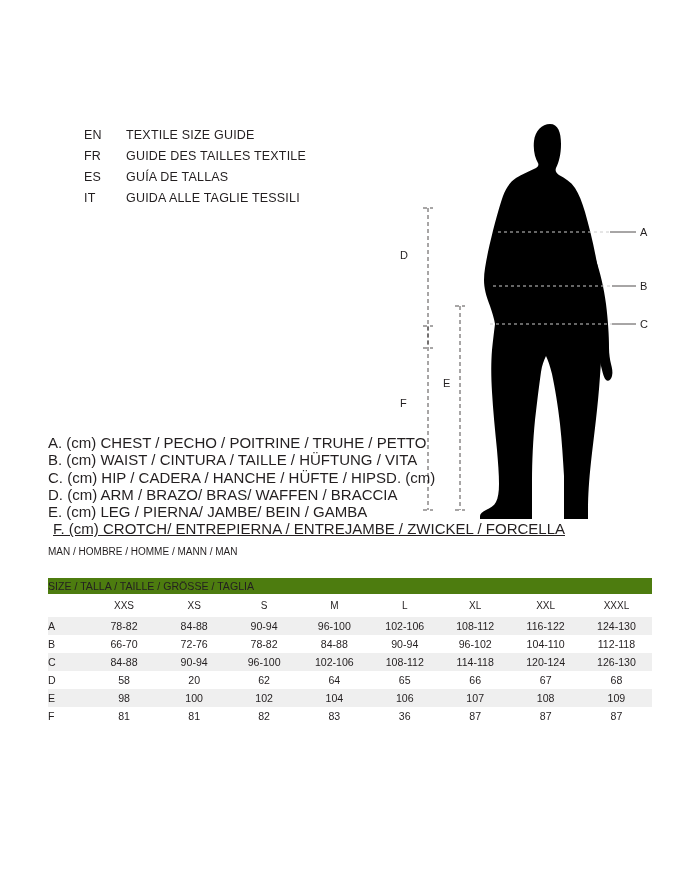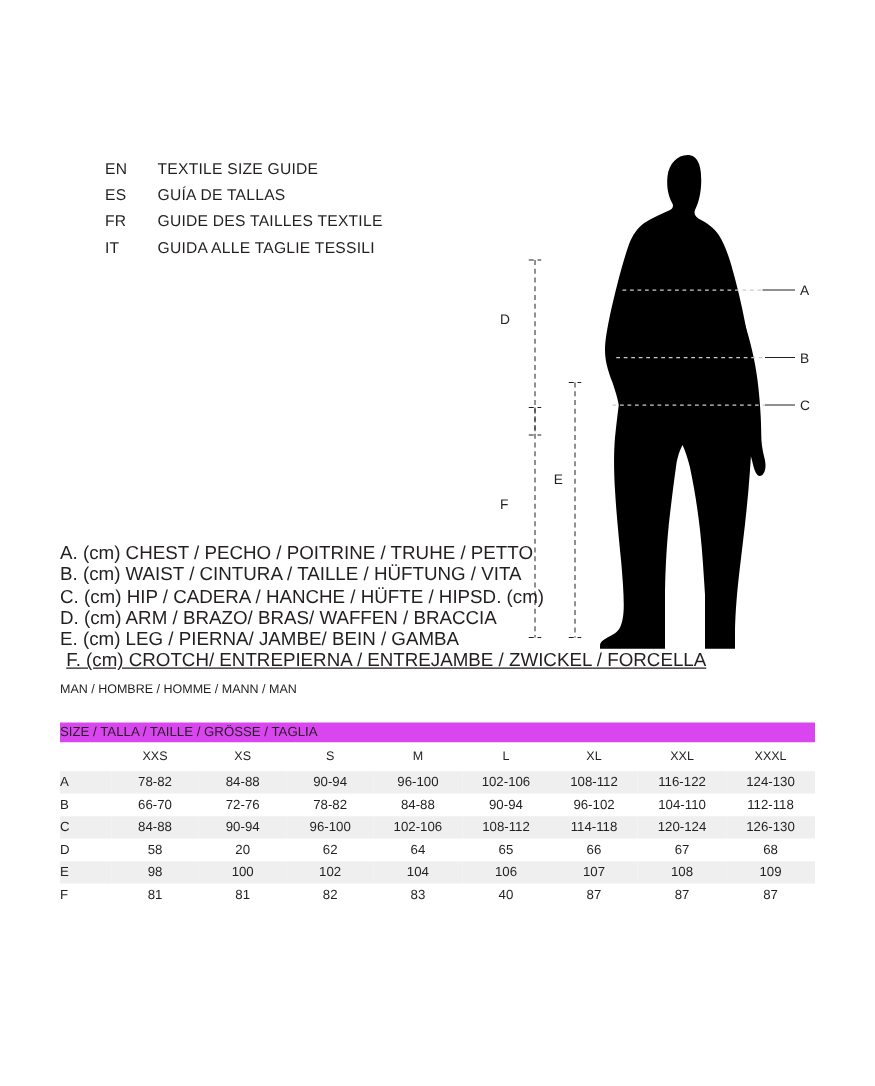--- a/index.html
+++ b/index.html
@@ -85,21 +85,21 @@
   table.size-table {
     border-collapse: collapse;
     width: 604px;
     font-size: 11px;
   }
   table.size-table td, table.size-table th {
     padding: 0;
     font-weight: normal;
   }
   .hdr-row td {
-    background: #d946ef;
+    background: #4d7c0f;
     height: 16px;
     font-size: 10.6px;
     padding-left: 6px;
     text-align: left;
     color: #231f20;
   }
   .sizes-row td {
     height: 23px;
     background: #ffffff;
     text-align: center;
@@ -125,26 +125,26 @@
 </style>
 </head>
 <body>
 
 <div class="titles">
   <div class="title-row">
     <span class="title-lang">EN</span>
     <span class="title-text">TEXTILE SIZE GUIDE</span>
   </div>
   <div class="title-row">
+    <span class="title-lang">FR</span>
+    <span class="title-text">GUIDE DES TAILLES TEXTILE</span>
+  </div>
+  <div class="title-row">
     <span class="title-lang">ES</span>
     <span class="title-text">GUÍA DE TALLAS</span>
-  </div>
-  <div class="title-row">
-    <span class="title-lang">FR</span>
-    <span class="title-text">GUIDE DES TAILLES TEXTILE</span>
   </div>
   <div class="title-row">
     <span class="title-lang">IT</span>
     <span class="title-text">GUIDA ALLE TAGLIE TESSILI</span>
   </div>
 </div>
 
 <div class="figure-wrap">
   <svg width="290" height="420" viewBox="0 0 290 420" xmlns="http://www.w3.org/2000/svg">
 
@@ -295,20 +295,20 @@
         <td>108</td>
         <td>109</td>
       </tr>
 
       <tr class="data-row plain">
         <td class="rowlabel">F</td>
         <td>81</td>
         <td>81</td>
         <td>82</td>
         <td>83</td>
-        <td>40</td>
+        <td>36</td>
         <td>87</td>
         <td>87</td>
         <td>87</td>
       </tr>
     </tbody>
   </table>
 </div>
 
 </body></html>

